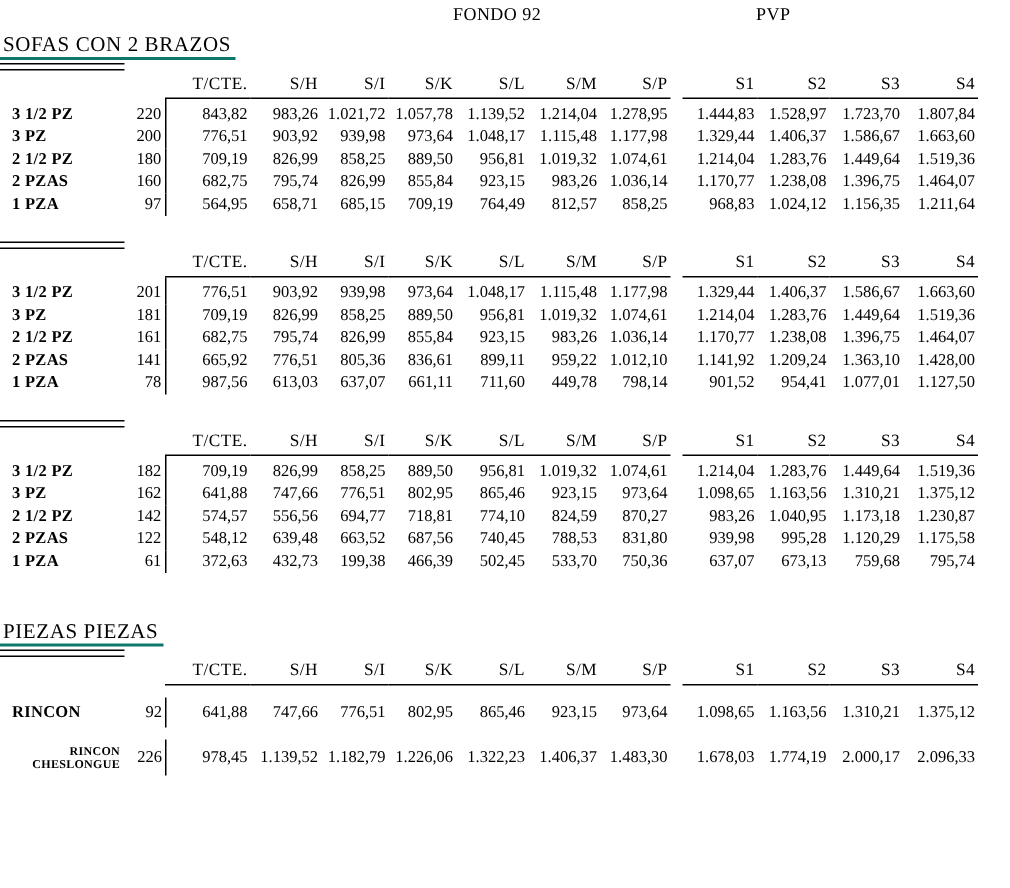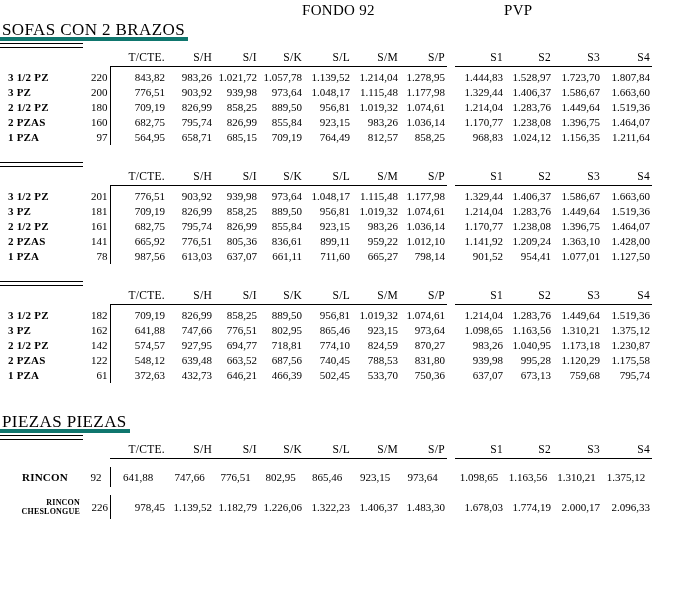--- a/index.html
+++ b/index.html
@@ -2,32 +2,32 @@
 <html><head>
 <meta charset="utf-8">
 <style>
   html,body { margin:0; padding:0; }
   body {
     width:673px; height:592px;
     background:#ffffff; color:#000;
     font-family:"Liberation Serif","DejaVu Serif",serif;
     position:relative; overflow:hidden;
   }
-  .top-labels { position:relative; height:15px; font-size:15px; letter-spacing:.3px; }
+  .top-labels { position:relative; height:15px; font-size:12px; letter-spacing:.3px; }
   .top-labels .fondo { position:absolute; left:302px; top:2px; }
   .top-labels .pvp   { position:absolute; left:504px; top:2px; }
 
   .section { margin-top:17px; }
   .section.first { margin-top:6px; }
   .section.spaced { margin-top:30px; }
 
   .section-title {
     display:inline-block;
-    font-size:17px; letter-spacing:.4px;
-    border-bottom:4px solid #0f766e;
+    font-size:14px; letter-spacing:.4px;
+    border-bottom:2px solid #0f766e;
     padding:0 3px 1px 2px;
     line-height:13px;
   }
   .double-rule {
     width:83px; height:3px;
     border-top:1px solid #000; border-bottom:1px solid #000;
     margin-top:2px;
   }
 
   table {
@@ -41,21 +41,21 @@
 
   tbody td { height:15px; line-height:15px; }
   tbody tr:first-child td { padding-top:3px;font-family:Liberation Serif, serif; }
   td.lbl, th.lbl { text-align:left; padding-left:8px; font-weight:bold; letter-spacing:.2px; }
   td.bar { border-left:1px solid #000; }
 
   
   .section.spaced table { border-collapse:separate; border-spacing:0 8px; margin-top:-8px; }
   .section.spaced tbody td { vertical-align:middle; }
   .section.spaced tbody tr:first-child td { padding-top:0; }
-  .section.spaced tbody tr:nth-child(1) td { height:20px;text-align:center; }
+  .section.spaced tbody tr:nth-child(1) td { height:20px; }
   .section.spaced tbody tr:nth-child(2) td { height:24px; }
   .section.spaced tbody tr:nth-child(3) td { height:34px; }
   td.lbl.small {
     font-size:8px; line-height:9px;
     white-space:normal; text-align:right;
     padding-right:4px; padding-left:0;
   }
 </style>
 </head>
 <body>
@@ -293,21 +293,21 @@
             <td class="val">1.428,00</td>
           </tr>
           <tr>
             <td class="lbl">1 PZA</td>
             <td class="num">78</td>
             <td class="val bar">987,56</td>
             <td class="val">613,03</td>
             <td class="val">637,07</td>
             <td class="val">661,11</td>
             <td class="val">711,60</td>
-            <td class="val">665,27</td>
+            <td class="val">449,78</td>
             <td class="val">798,14</td>
             <td class="sp"></td>
             <td class="val">901,52</td>
             <td class="val">954,41</td>
             <td class="val">1.077,01</td>
             <td class="val">1.127,50</td>
           </tr>
         </tbody>
       </table>
   </div>
@@ -379,21 +379,21 @@
             <td class="sp"></td>
             <td class="val">1.098,65</td>
             <td class="val">1.163,56</td>
             <td class="val">1.310,21</td>
             <td class="val">1.375,12</td>
           </tr>
           <tr>
             <td class="lbl">2 1/2 PZ</td>
             <td class="num">142</td>
             <td class="val bar">574,57</td>
-            <td class="val">927,95</td>
+            <td class="val">556,56</td>
             <td class="val">694,77</td>
             <td class="val">718,81</td>
             <td class="val">774,10</td>
             <td class="val">824,59</td>
             <td class="val">870,27</td>
             <td class="sp"></td>
             <td class="val">983,26</td>
             <td class="val">1.040,95</td>
             <td class="val">1.173,18</td>
             <td class="val">1.230,87</td>
@@ -412,21 +412,21 @@
             <td class="val">939,98</td>
             <td class="val">995,28</td>
             <td class="val">1.120,29</td>
             <td class="val">1.175,58</td>
           </tr>
           <tr>
             <td class="lbl">1 PZA</td>
             <td class="num">61</td>
             <td class="val bar">372,63</td>
             <td class="val">432,73</td>
-            <td class="val">646,21</td>
+            <td class="val">199,38</td>
             <td class="val">466,39</td>
             <td class="val">502,45</td>
             <td class="val">533,70</td>
             <td class="val">750,36</td>
             <td class="sp"></td>
             <td class="val">637,07</td>
             <td class="val">673,13</td>
             <td class="val">759,68</td>
             <td class="val">795,74</td>
           </tr>

